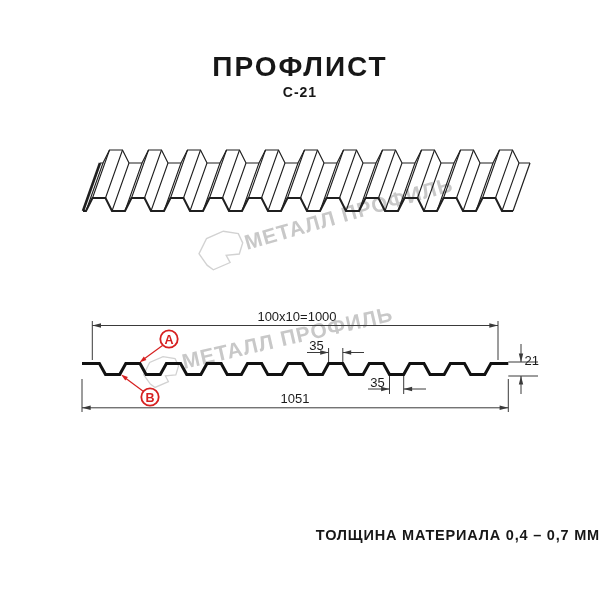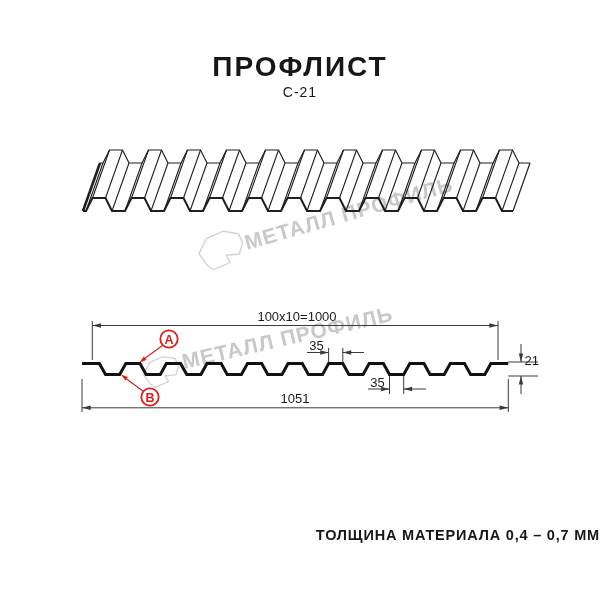--- a/index.html
+++ b/index.html
@@ -6,21 +6,21 @@
   body{
     width:600px;height:600px;background:#ffffff;position:relative;overflow:hidden;
     font-family:"Liberation Sans", sans-serif;
   }
   .title{
     position:absolute;left:0;right:0;top:51px;text-align:center;
     font-size:28px;font-weight:800;letter-spacing:2px;color:#171717;
   }
   .subtitle{
     position:absolute;left:0;right:0;top:84px;text-align:center;
-    font-size:14px;font-weight:400;letter-spacing:1px;color:#171717;
+    font-size:14px;font-weight:700;letter-spacing:1px;color:#171717;
   }
   .caption{
     position:absolute;left:0;right:0;top:527px;text-align:right;
     font-size:14.5px;font-weight:700;letter-spacing:0.8px;color:#171717;
   }
   svg{position:absolute;left:0;top:0;}
   .dimtext{font-size:13px;fill:#1c1c1c;font-family:"Liberation Sans",sans-serif;}
   .wmtext{font-size:21px;font-weight:bold;letter-spacing:1px;font-family:"Liberation Sans",sans-serif;}
   .ablabel{font-size:12.5px;font-weight:bold;font-family:"Liberation Sans",sans-serif;}
 </style>

